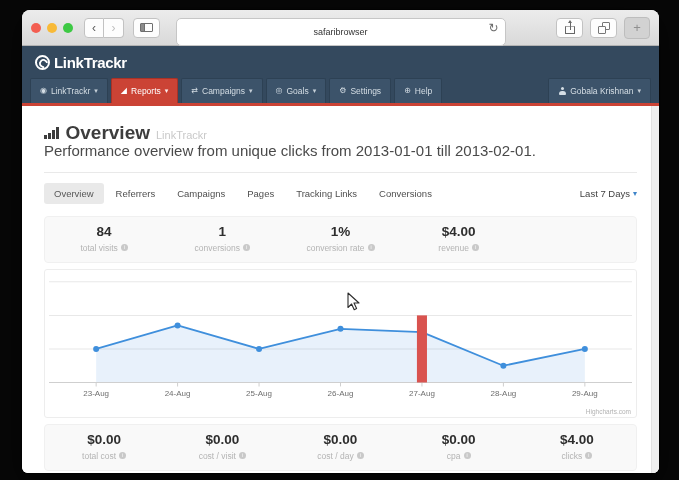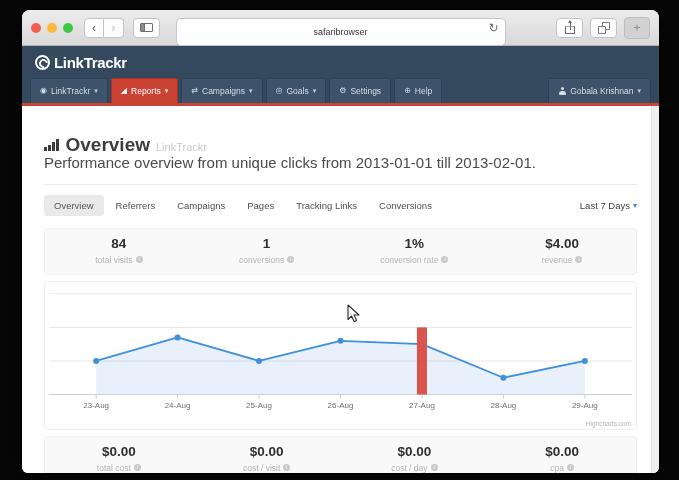--- a/index.html
+++ b/index.html
@@ -55,38 +55,38 @@
   .menu-item .nav-ic{font-size:8px;line-height:1;}
   .menu-item .caret{font-size:7px;opacity:.9;}
   .menu-item.active{background:#cb4335;border-color:#a93226;color:#fff;}
   .menu-user{margin-left:auto;}
   .person{position:relative;width:8px;height:8px;display:inline-block;}
   .person::before{content:"";position:absolute;left:2.5px;top:0;width:3px;height:3px;border-radius:50%;background:#d5dee5;}
   .person::after{content:"";position:absolute;left:0.5px;bottom:0;width:7px;height:4px;border-radius:3px 3px 1px 1px;background:#d5dee5;}
   .redline{flex:0 0 3px;background:#cb4335;}
 
   
-  .page{flex:1;background:#fff;padding:12px 22px;position:relative;overflow:hidden;}
+  .page{flex:1;background:#fff;padding:0 22px;position:relative;overflow:hidden;}
   .scrollbar{position:absolute;right:0;top:0;bottom:0;width:8px;background:#efefef;border-left:1px solid #e2e2e2;}
   .title-row{margin-top:17px;display:flex;align-items:baseline;}
   .bars-ic{display:flex;align-items:flex-end;gap:1.5px;margin-right:7px;}
   .bars-ic i{width:2.5px;background:#3c3c3c;display:block;}
   .bars-ic i:nth-child(1){height:4px;}.bars-ic i:nth-child(2){height:6px;}
   .bars-ic i:nth-child(3){height:9px;}.bars-ic i:nth-child(4){height:12px;}
   .page-title{font-size:19px;color:#3d3d3d;font-weight:bold;line-height:1;}
   .title-suffix{font-size:11px;color:#c9c9c9;margin-left:6px;}
   .subtitle{font-size:15px;color:#4a4a4a;margin-top:0;}
   .sep{border-top:1px solid #e9e9e9;margin-top:13px;}
   .tabs-row{display:flex;align-items:center;margin-top:10px;gap:2px;}
   .rtab{padding:5px 10px;font-size:9.5px;color:#4f4f4f;border-radius:3px;cursor:pointer;white-space:nowrap;}
   .rtab.active{background:#e9e9e9;color:#585858;}
   .date-range{margin-left:auto;font-size:9.5px;color:#3f3f3f;cursor:pointer;display:flex;align-items:center;gap:3px;}
   .date-range .caret{color:#3e84c9;font-size:8px;}
   .stats-panel{margin-top:12px;background:#f9f9f9;border:1px solid #f0f0f0;border-radius:4px;
-               display:grid;grid-template-columns:repeat(4,1fr);padding:8px 0 9px;}
+               display:grid;grid-template-columns:repeat(5,1fr);padding:8px 0 9px;}
   .stats-panel.bottom{margin-top:6px;}
   .stat{display:flex;flex-direction:column;align-items:center;gap:3px;}
   .stat-value{font-size:13.5px;color:#2e2e2e;font-weight:bold;line-height:1.1;}
   .stat-label{font-size:8.5px;color:#b3b3b3;display:flex;align-items:center;gap:3px;}
   .info-ic{width:7px;height:7px;border-radius:50%;background:#c9c9c9;color:#fff;font-size:5px;
            line-height:7px;text-align:center;font-style:normal;display:inline-block;cursor:pointer;}
   .info-ic::before{content:"i";}
   .chart-panel{margin-top:6px;border:1px solid #ededed;border-radius:3px;height:149px;position:relative;background:#fff;}
   svg.chart{display:block;width:100%;height:100%;}
   .credit{position:absolute;right:5px;bottom:2px;font-size:6.5px;color:#b2b2b2;cursor:pointer;}

